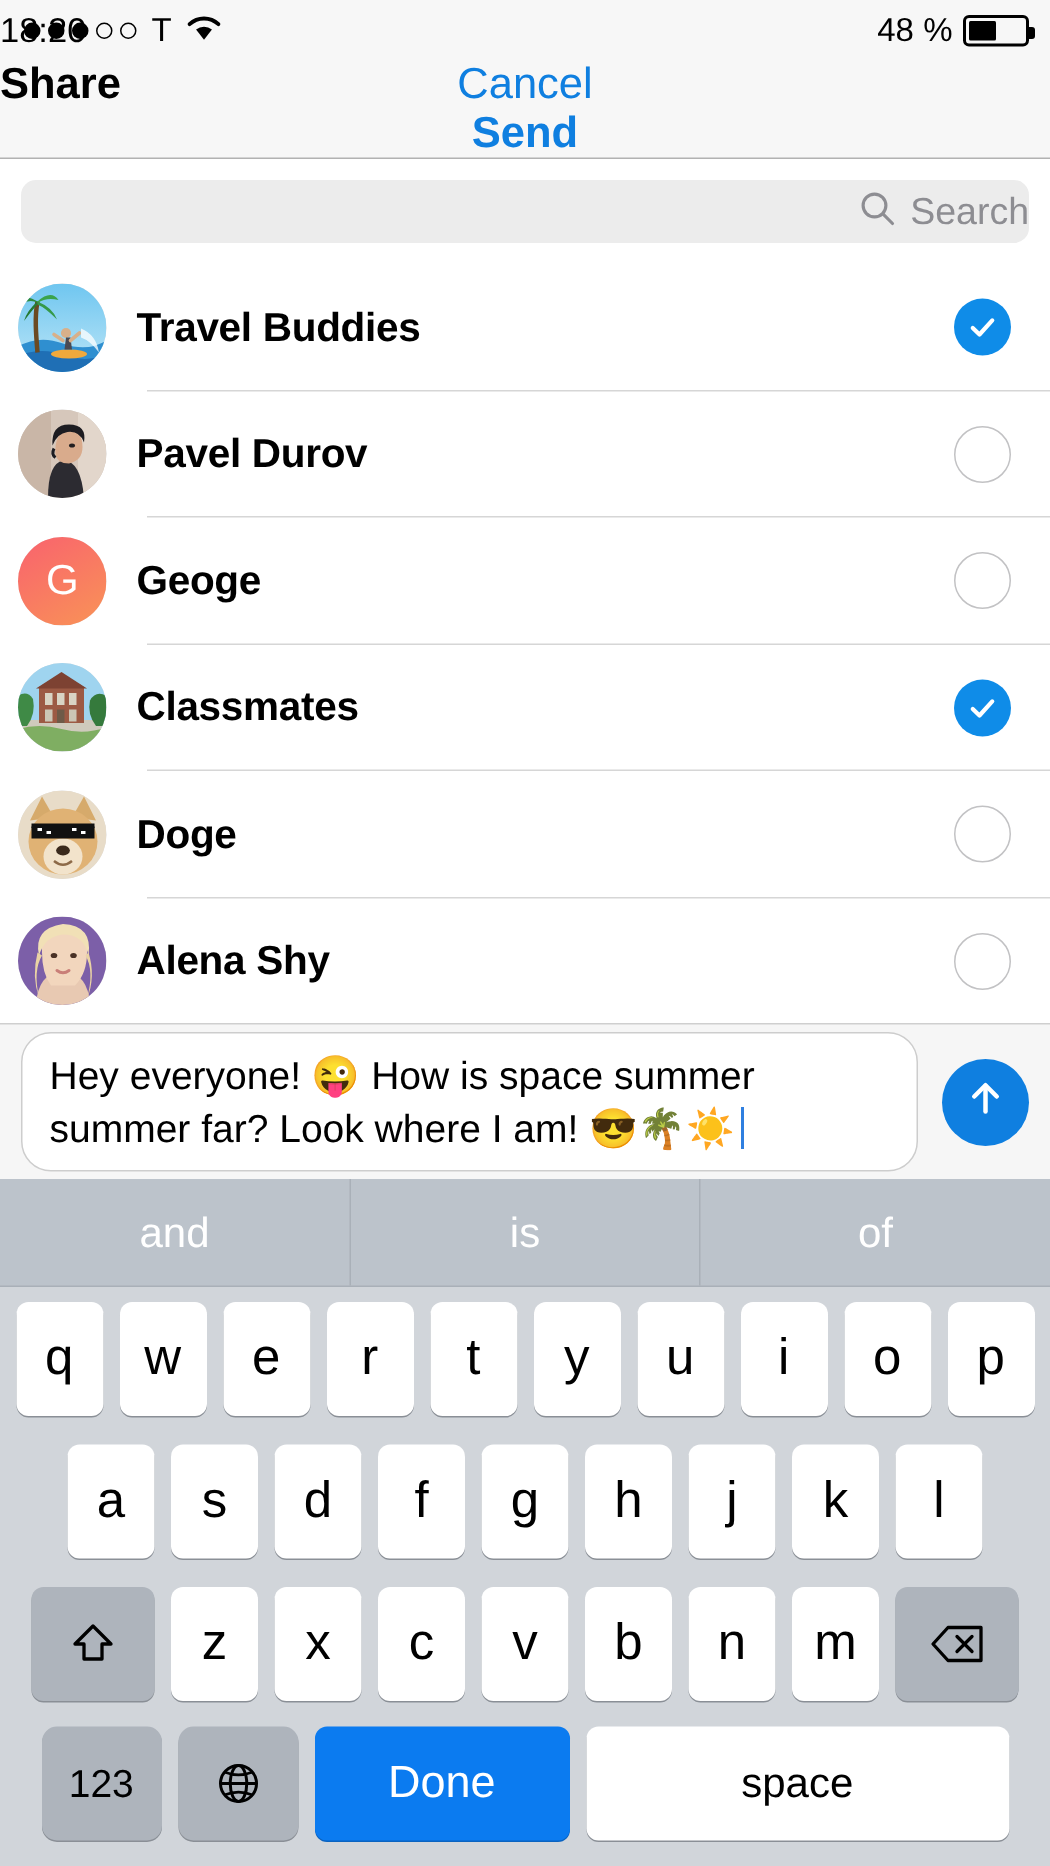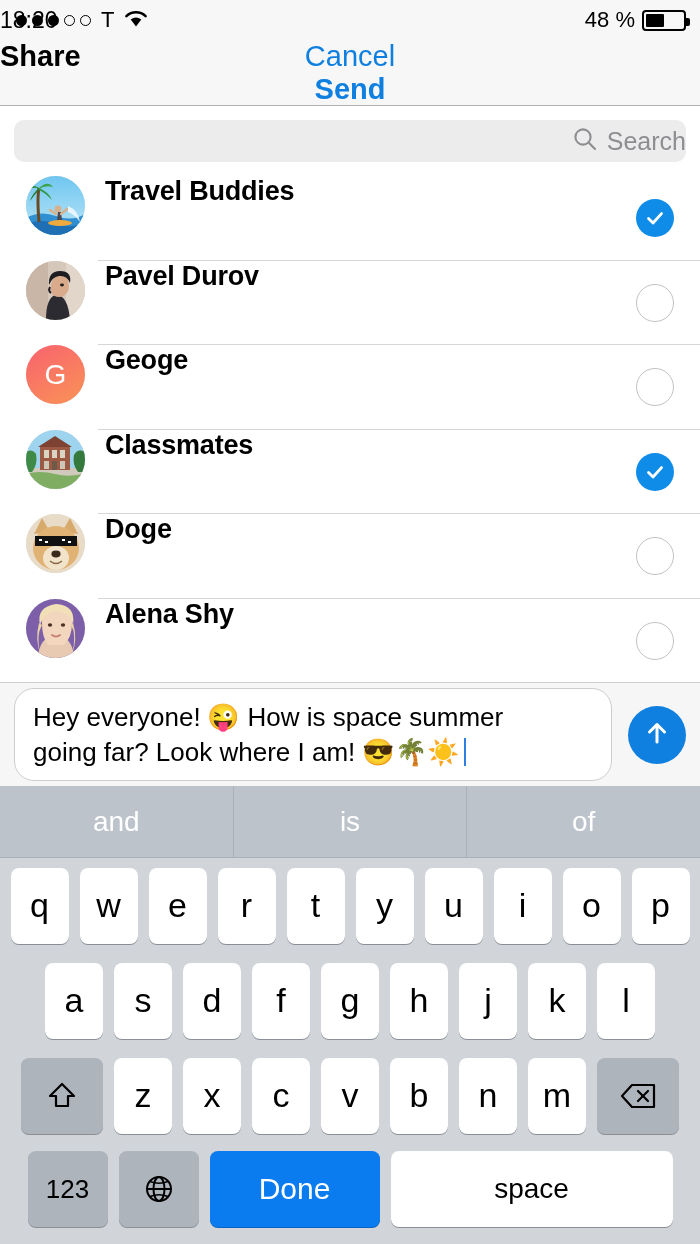--- a/index.html
+++ b/index.html
@@ -46,21 +46,21 @@
   
   .searchwrap { position: absolute; top: 106px; left: 0; width: 700px; height: 60px; background: #fff; padding: 14px; }
   .searchbar {
     width: 672px; height: 42px; background: #ececec; border-radius: 10px;
     display: flex; align-items: center; justify-content: flex-end; gap: 9px;
   }
   .search-ph { font-size: 25px; color: #8d8d92; }
 
   
   .list { position: absolute; top: 176px; left: 0; width: 700px; height: 506px; background: #fff; overflow: hidden; }
-  .row { position: relative; height: 84.5px; display: flex; align-items: flex-start; padding-left: 26px; }
+  .row { position: relative; height: 84.5px; display: flex; align-items: center; padding-left: 12px; }
   .row .sep { position: absolute; left: 98px; right: 0; bottom: 0; height: 1px; background: #d6d6d6; }
   .avatar {
     width: 59px; height: 59px; border-radius: 50%; flex: 0 0 59px; overflow: hidden;
     position: relative; background: #ddd;
   }
   .avatar svg { display: block; width: 100%; height: 100%; }
   .avatar .initial {
     position: absolute; inset: 0; display: flex; align-items: center; justify-content: center;
     color: #fff; font-size: 28px; font-weight: 500;
   }
@@ -97,21 +97,21 @@
     font-size: 28px; color: #fff;
   }
   .pred + .pred { border-left: 1px solid #a9b0b8; }
   .krow { display: flex; align-items: center; justify-content: center; height: 95px; gap: 11px; }
   .key {
     background: #fff; border-radius: 8px; box-shadow: 0 1px 0 #8a8f96;
     display: flex; align-items: center; justify-content: center;
     font-size: 34px; color: #000; height: 76px; width: 58px;
   }
   .key.wide { background: #aeb4bc; box-shadow: 0 1px 0 #8a8f96; width: 82px; }
-  .key.fn { background: #aeb4bc; box-shadow: 0 1px 0 #8a8f96; width: 80px; font-size: 26px; }
+  .key.fn { background: #aeb4bc; box-shadow: 0 1px 0 #8a8f96; width: 80px; font-size: 26px; border-radius: 10px; }
   .key.space { width: 282px; font-size: 28px; }
   .key.done { background: #0b7bf0; color: #fff; width: 170px; font-size: 30px; box-shadow: 0 1px 0 #0a63c0; }
   .krow.bottom { gap: 11px; height: 92px; }
 </style>
 </head>
 <body>
 
 <div id="app">
 
   <div class="statusbar">
@@ -296,21 +296,21 @@
       </div>
       <div class="row-name">Alena Shy</div>
       <div class="check off"></div>
 
     </div>
   </div>
 
   <div class="inputpanel">
     <div class="textfield">
       <span>Hey everyone! 😜  How is space summer</span><br>
-      <span>going far? Look where I am! 😎🌴☀️</span><span class="caret"></span>
+      <span>summer far? Look where I am! 😎🌴☀️</span><span class="caret"></span>
     </div>
     <div class="sendbtn">
       <span>
         <svg width="32" height="32" viewBox="0 0 32 32">
           <line x1="16" y1="25" x2="16" y2="8" stroke="#fff" stroke-width="3" stroke-linecap="round"></line>
           <path d="M8.5 15 L16 7.5 L23.5 15" stroke="#fff" stroke-width="3" fill="none" stroke-linecap="round" stroke-linejoin="round"></path>
         </svg>
       </span>
     </div>
   </div>

